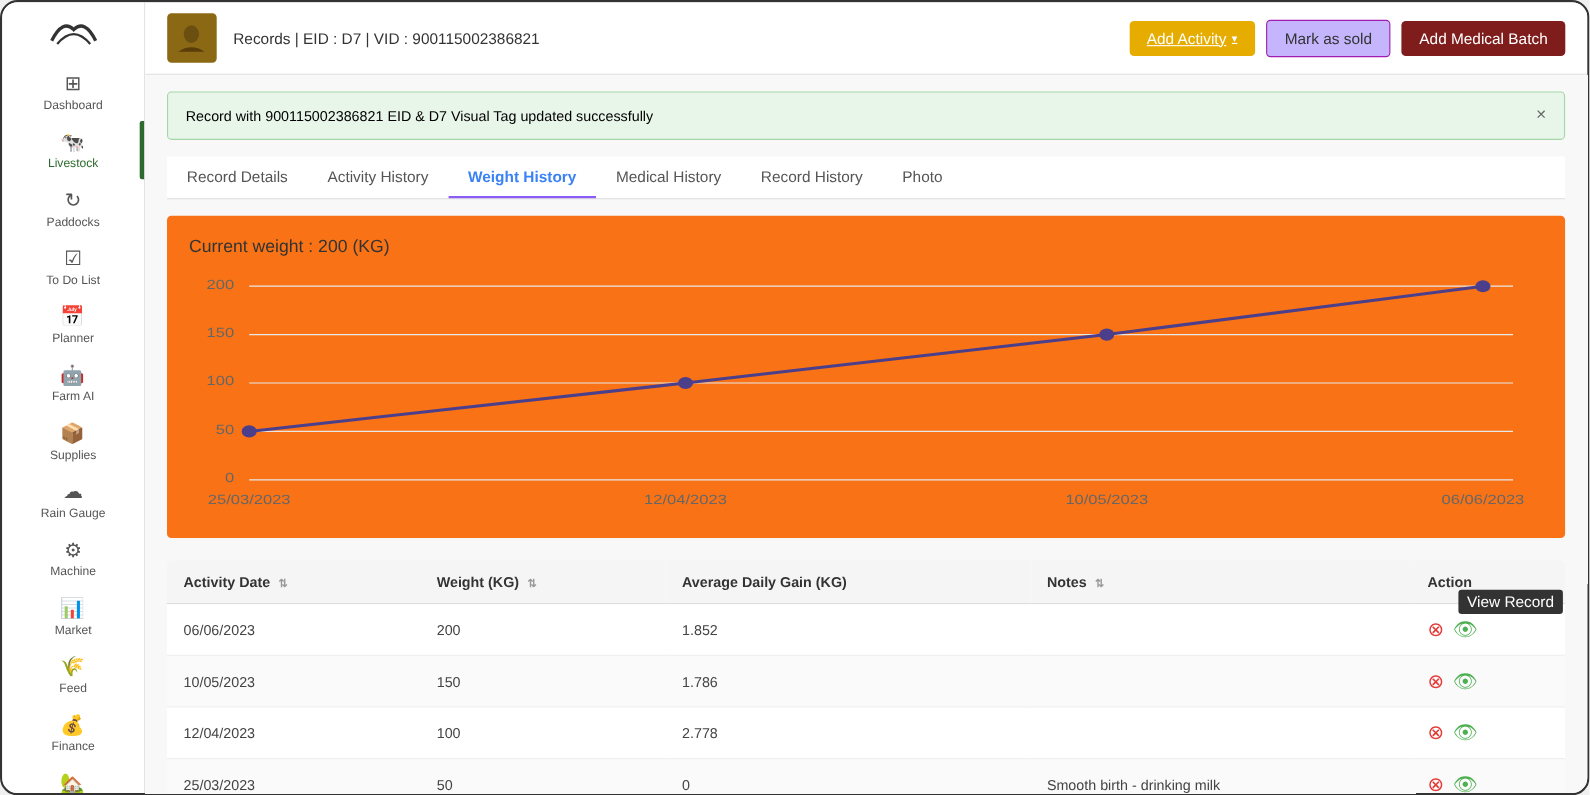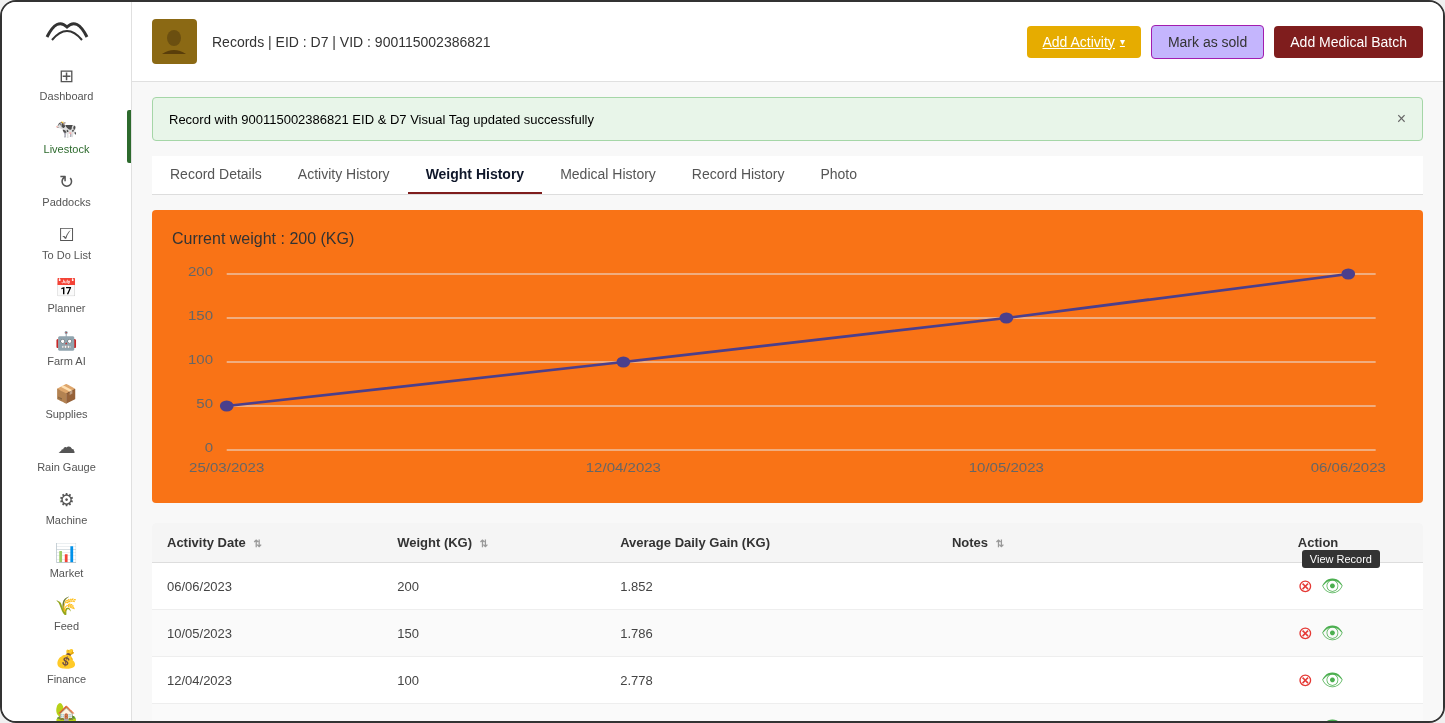--- a/index.html
+++ b/index.html
@@ -12,21 +12,21 @@
     .sidebar-logo svg { width: 50px; height: 35px; }
     .sidebar-item { width: 100%; display: flex; flex-direction: column; align-items: center; padding: 8px 5px; cursor: pointer; font-size: 11px; color: #555; gap: 3px; position: relative; }
     .sidebar-item.active { color: #2d6a2d; }
     .sidebar-item.active::after { content: ''; position: absolute; right: 0; top: 0; bottom: 0; width: 4px; background: #2d6a2d; border-radius: 2px 0 0 2px; }
     .sidebar-icon { font-size: 18px; }
     
     
     .main { flex: 1; display: flex; flex-direction: column; overflow: hidden; }
     
     
-    .header { height: 80px; background: #fff; border-bottom: 1px solid #e0e0e0; display: flex; align-items: center; padding: 0 20px; gap: 15px; }
+    .header { height: 66px; background: #fff; border-bottom: 1px solid #e0e0e0; display: flex; align-items: center; padding: 0 20px; gap: 15px; }
     .header-avatar { width: 45px; height: 45px; background: #8B6914; border-radius: 4px; overflow: hidden; display: flex; align-items: center; justify-content: center; }
     .header-avatar svg { width: 35px; height: 35px; }
     .header-breadcrumb { font-size: 14px; color: #555; }
     .header-breadcrumb span { color: #333; }
     .header-actions { margin-left: auto; display: flex; gap: 10px; align-items: center; }
     .btn-add-activity { background: #e6ac00; color: #fff; border: none; padding: 8px 16px; border-radius: 4px; cursor: pointer; font-size: 14px; display: flex; align-items: center; gap: 5px; text-decoration: underline; }
     .btn-add-activity .dropdown-arrow { font-size: 10px; }
     .btn-mark-sold { background: #c4b5fd; color: #333; border: 1px solid #a21caf; padding: 8px 16px; border-radius: 4px; cursor: pointer; font-size: 14px; }
     .btn-medical { background: #7f1d1d; color: #fff; border: none; padding: 8px 16px; border-radius: 4px; cursor: pointer; font-size: 14px; }
     
@@ -34,41 +34,41 @@
     .content { flex: 1; overflow-y: auto; padding: 15px 20px; background: #f8f8f8; }
     
     
     .success-banner { background: #e8f5e9; border: 1px solid #a5d6a7; border-radius: 4px; padding: 12px 16px; margin-bottom: 15px; display: flex; align-items: center; justify-content: space-between; }
     .success-banner-text { font-size: 13px; color: #000000; }
     .close-btn { background: none; border: none; cursor: pointer; color: #666; font-size: 16px; }
     
     
     .tabs { display: flex; border-bottom: 1px solid #ddd; margin-bottom: 15px; background: #fff; }
     .tab { padding: 10px 18px; cursor: pointer; font-size: 14px; color: #555; border: none; background: none; border-bottom: 2px solid transparent; }
-    .tab.active { border-bottom: 2px solid #7f1d1d; color: #0f172a; font-weight: bold; }
+    .tab.active { border-bottom: 2px solid #8b5cf6; color: #3b82f6; font-weight: bold; }
     
     
     .chart-section { background: #f97316; border-radius: 4px; padding: 20px; margin-bottom: 20px; }
     .chart-title { font-size: 16px; font-weight: normal; color: #333; margin-bottom: 15px; }
     .chart-container { position: relative; height: 220px; }
     svg.chart { width: 100%; height: 100%; }
     
     
     .table-section { background: #fff; border-radius: 4px; overflow: hidden; }
     table { width: 100%; border-collapse: collapse; font-size: 13px; }
     thead tr { background: #f5f5f5; }
     th { padding: 12px 15px; text-align: left; font-weight: 600; color: #333; border-bottom: 1px solid #ddd; }
     th .sort-icon { color: #999; margin-left: 4px; font-size: 10px; }
     td { padding: 12px 15px; border-bottom: 1px solid #eee; color: #444; }
     tr:nth-child(even) td { background: #fafafa; }
     tr:nth-child(odd) td { background: #fff; }
     .action-cell { display: flex; align-items: center; gap: 8px; position: relative; }
     .action-delete { color: #e53935; font-size: 18px; cursor: pointer; }
     .action-view { color: #4caf50; font-size: 18px; cursor: pointer; }
-    .tooltip { position: absolute; background: #333; color: #fff; font-size: 11px; padding: 3px 8px; border-radius: 3px; top: -25px; left: 4px; white-space: nowrap; }
+    .tooltip { position: absolute; background: #333; color: #fff; font-size: 14px; padding: 3px 8px; border-radius: 3px; top: -25px; left: 28px; white-space: nowrap; }
   </style>
 </head>
 <body>
 
 <div class="app-frame">
 
   <div class="sidebar">
     <div class="sidebar-logo">
       <svg viewBox="0 0 50 35" fill="none">
         <path d="M5 25 Q15 5 25 15 Q35 5 45 25" stroke="#333" stroke-width="3" fill="none"></path>

